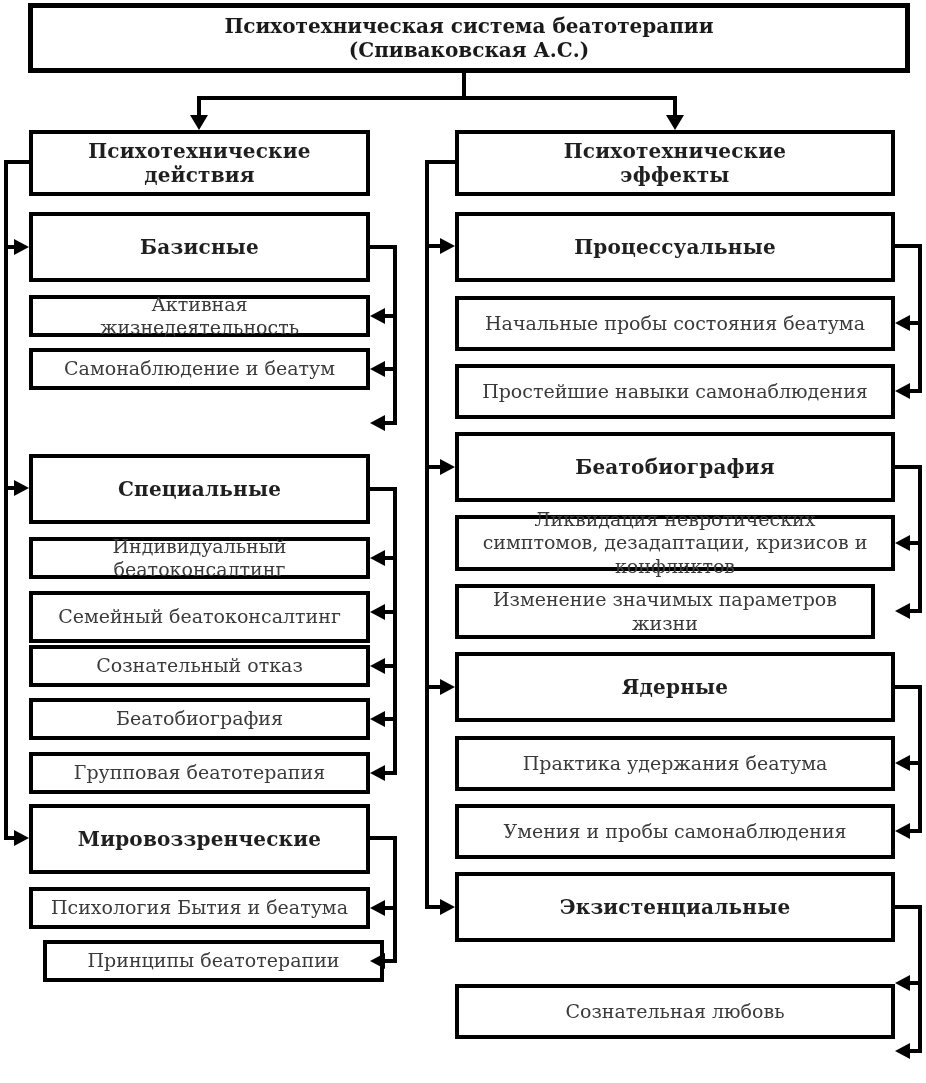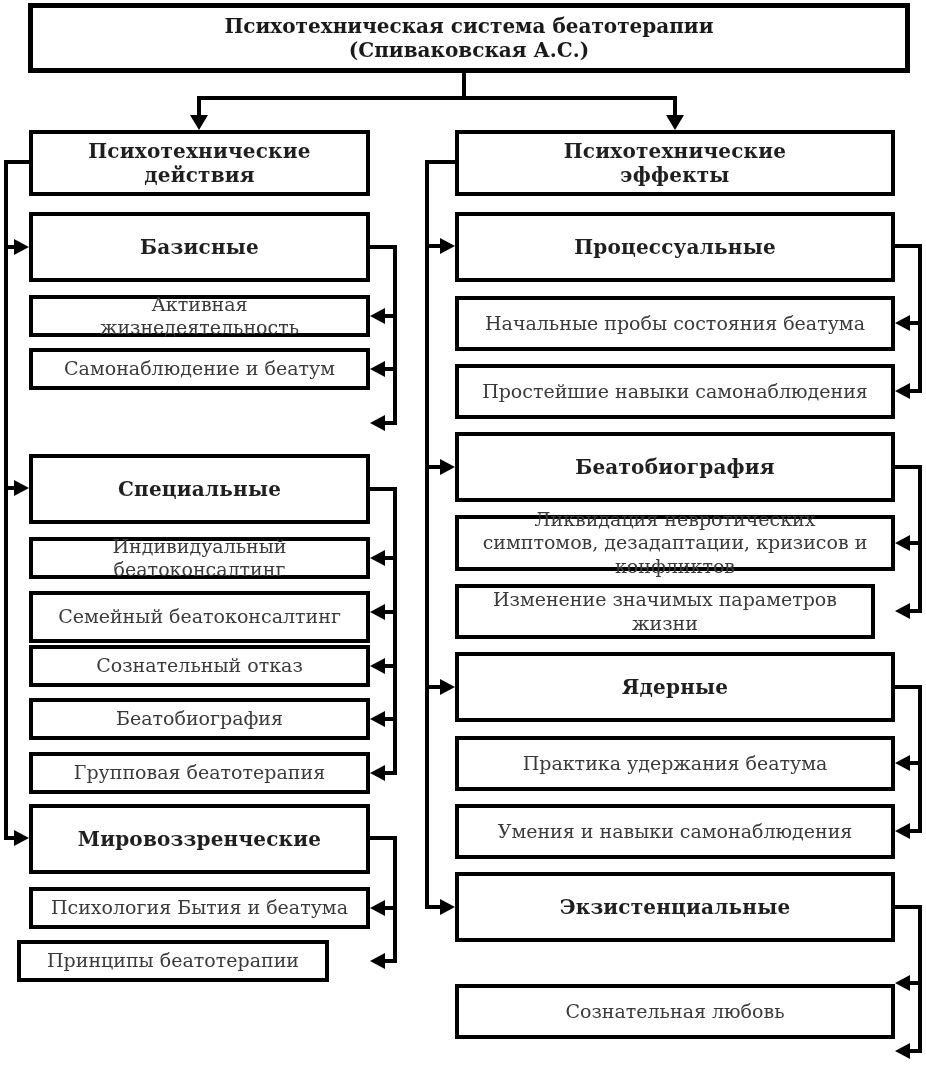--- a/index.html
+++ b/index.html
@@ -66,38 +66,38 @@
 
   <div class="box" style="left:29px;top:537px;width:341px;height:42px">Индивидуальный беатоконсалтинг</div>
   <div class="box bold" style="left:29px;top:454px;width:341px;height:70px">Специальные</div>
   <div class="box" style="left:29px;top:591px;width:341px;height:52px">Семейный беатоконсалтинг</div>
   <div class="box" style="left:29px;top:645px;width:341px;height:42px">Сознательный отказ</div>
   <div class="box" style="left:29px;top:698px;width:341px;height:42px">Беатобиография</div>
   <div class="box" style="left:29px;top:752px;width:341px;height:42px">Групповая беатотерапия</div>
 
   <div class="box bold" style="left:29px;top:804px;width:341px;height:70px">Мировоззренческие</div>
   <div class="box" style="left:29px;top:887px;width:341px;height:42px">Психология Бытия и беатума</div>
-  <div class="box" style="left:17px;top:940px;width:312px;height:42px">Принципы беатотерапии</div>
+  <div class="box" style="left:43px;top:940px;width:341px;height:42px">Принципы беатотерапии</div>
 
   <div class="box bold" style="left:455px;top:130px;width:440px;height:66px">
     <span>Психотехнические</span>
     <span>эффекты</span>
   </div>
 
   <div class="box bold" style="left:455px;top:212px;width:440px;height:70px">Процессуальные</div>
   <div class="box" style="left:455px;top:296px;width:440px;height:55px">Начальные пробы состояния беатума</div>
   <div class="box" style="left:455px;top:364px;width:440px;height:55px">Простейшие навыки самонаблюдения</div>
 
   <div class="box bold" style="left:455px;top:432px;width:440px;height:70px">Беатобиография</div>
   <div class="box" style="left:455px;top:515px;width:440px;height:56px">Ликвидация невротических симптомов, дезадаптации, кризисов и конфликтов</div>
   <div class="box" style="left:455px;top:584px;width:420px;height:55px">Изменение значимых параметров жизни</div>
 
   <div class="box bold" style="left:455px;top:652px;width:440px;height:70px">Ядерные</div>
   <div class="box" style="left:455px;top:736px;width:440px;height:55px">Практика удержания беатума</div>
-  <div class="box" style="left:455px;top:804px;width:440px;height:55px">Умения и навыки самонаблюдения</div>
+  <div class="box" style="left:455px;top:804px;width:440px;height:55px">Умения и пробы самонаблюдения</div>
 
   <div class="box bold" style="left:455px;top:872px;width:440px;height:70px">Экзистенциальные</div>
   <div class="box" style="left:455px;top:984px;width:440px;height:55px">Сознательная любовь</div>
 
 <div class="hline" style="left: 197px; top: 96px; width: 480px;"></div>
     <div class="hline" style="left: 4px; top: 160px; width: 25px;"></div>
     <div class="hline" style="left: 4px; top: 245px; width: 16px;"></div>
     <div class="hline" style="left: 4px; top: 486px; width: 16px;"></div>
     <div class="hline" style="left: 4px; top: 836px; width: 16px;"></div>
     <div class="hline" style="left: 370px; top: 245px; width: 27px;"></div>

